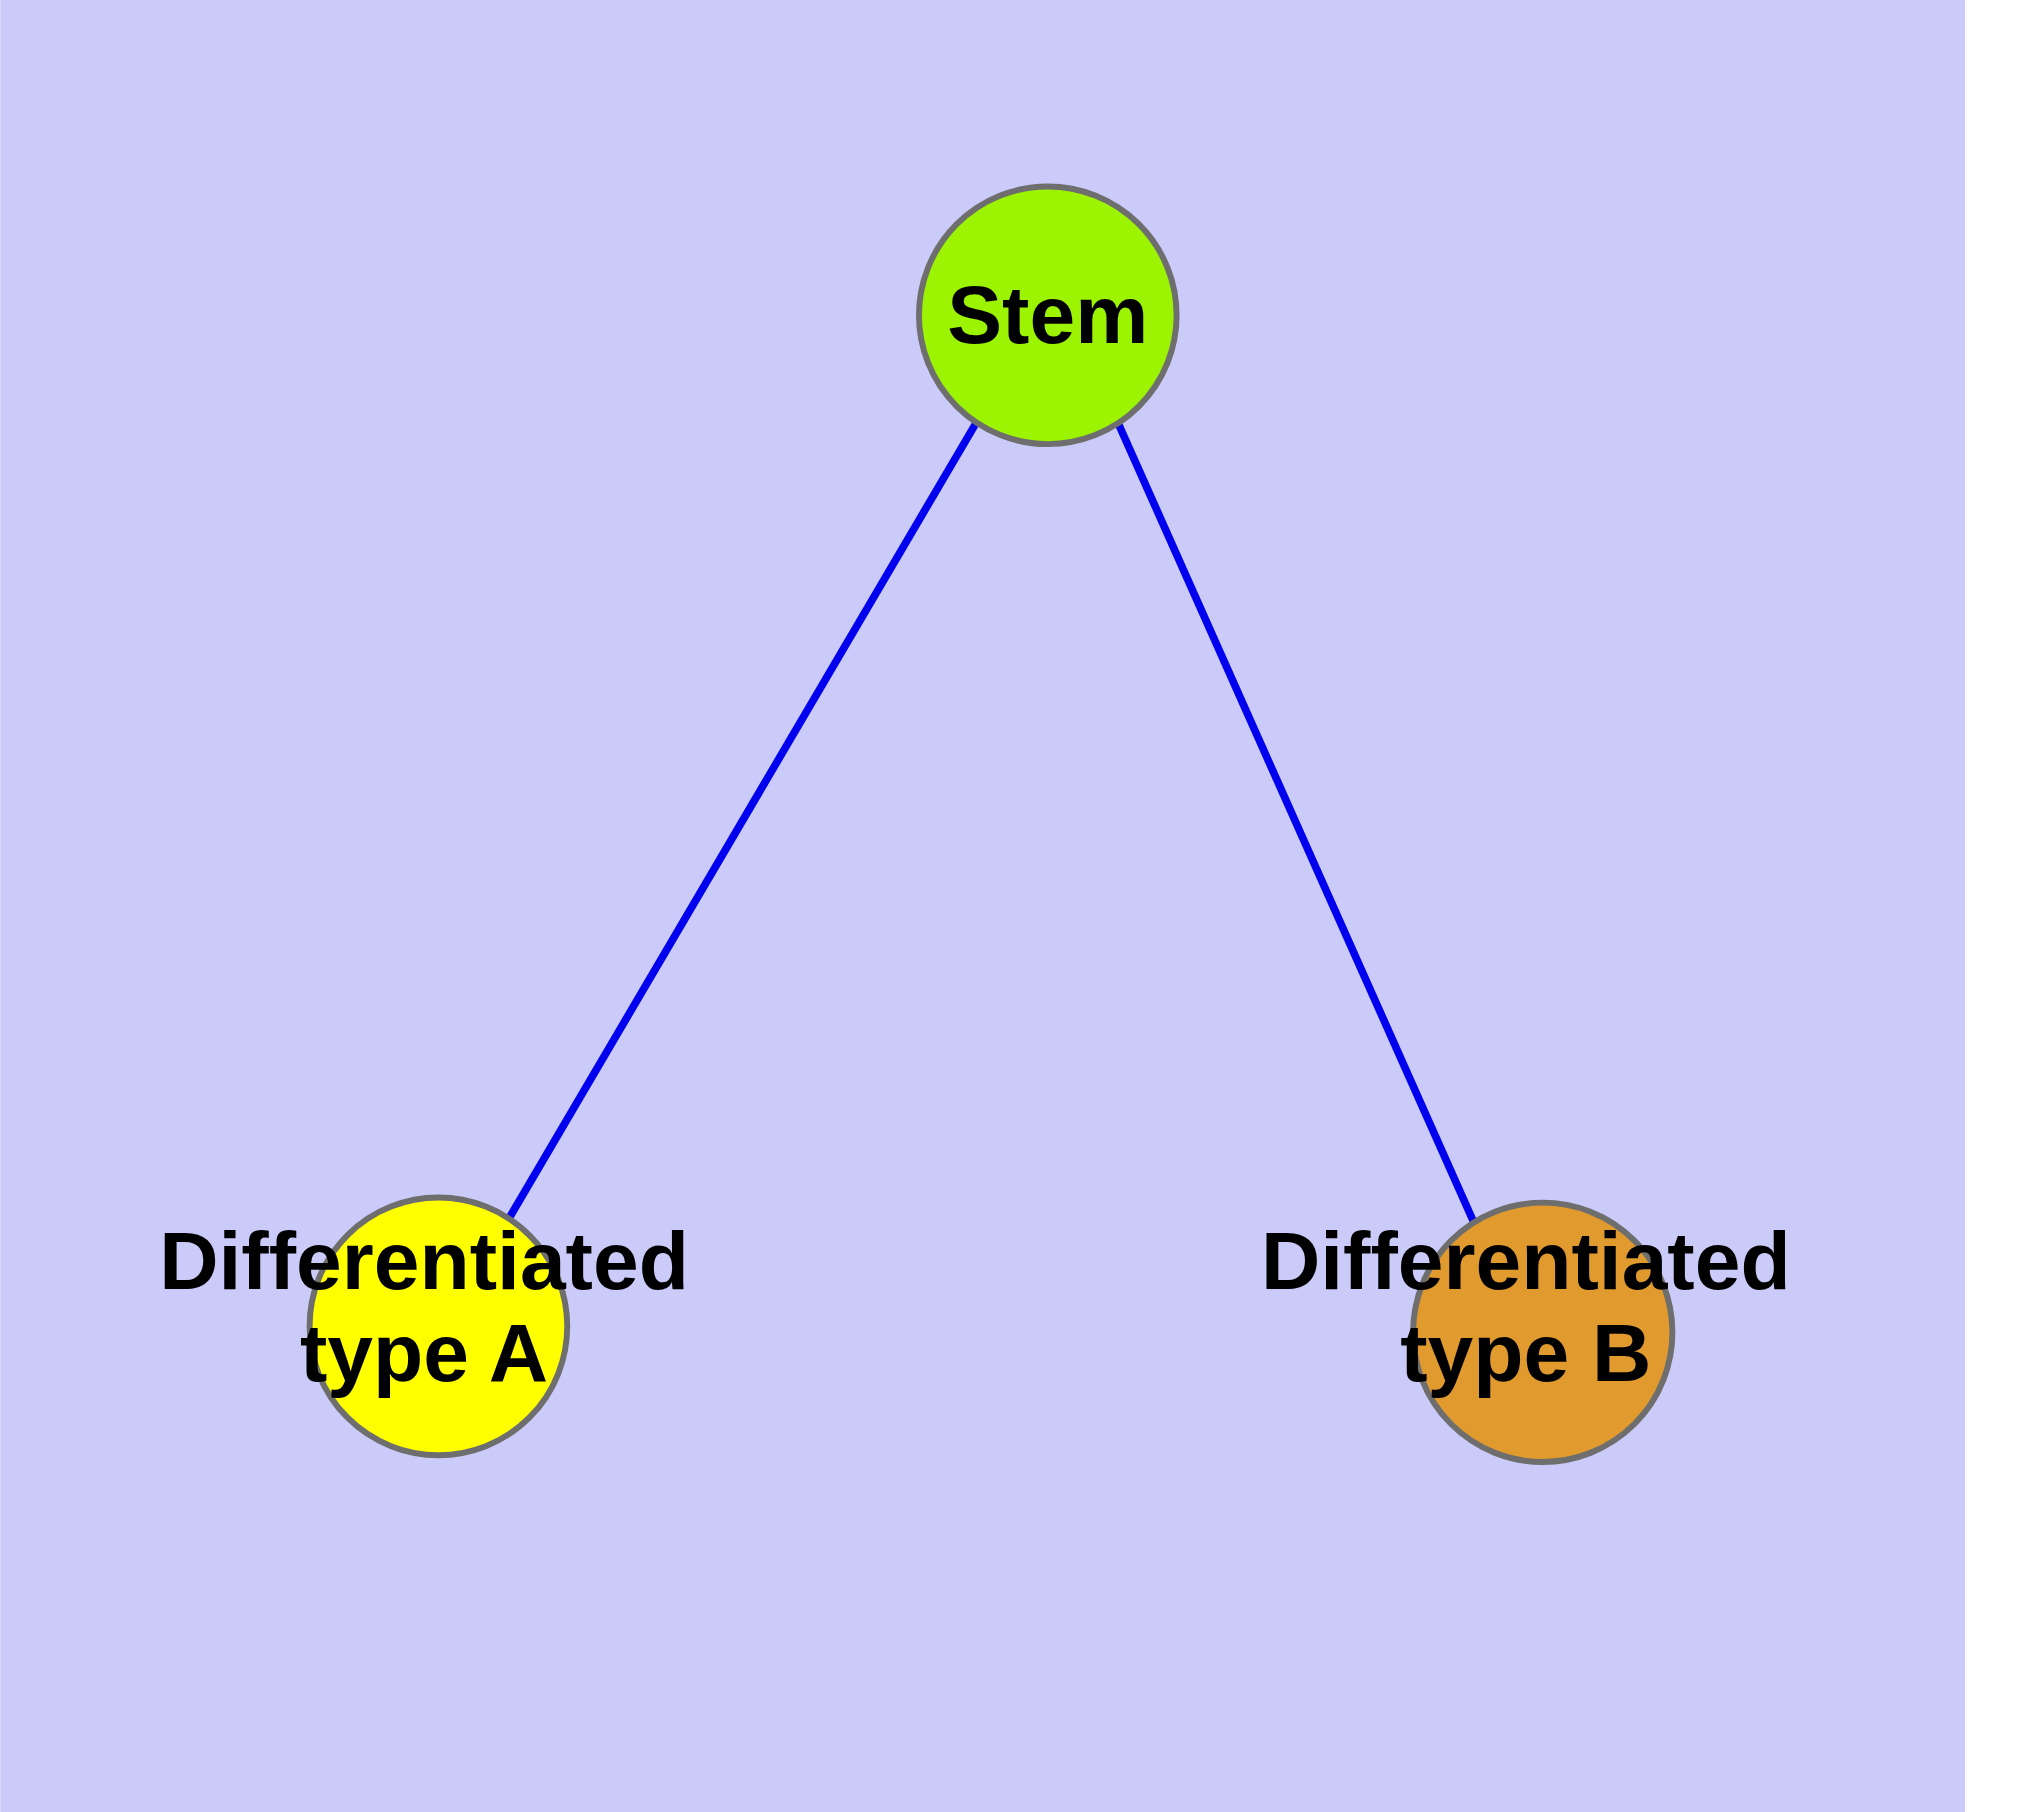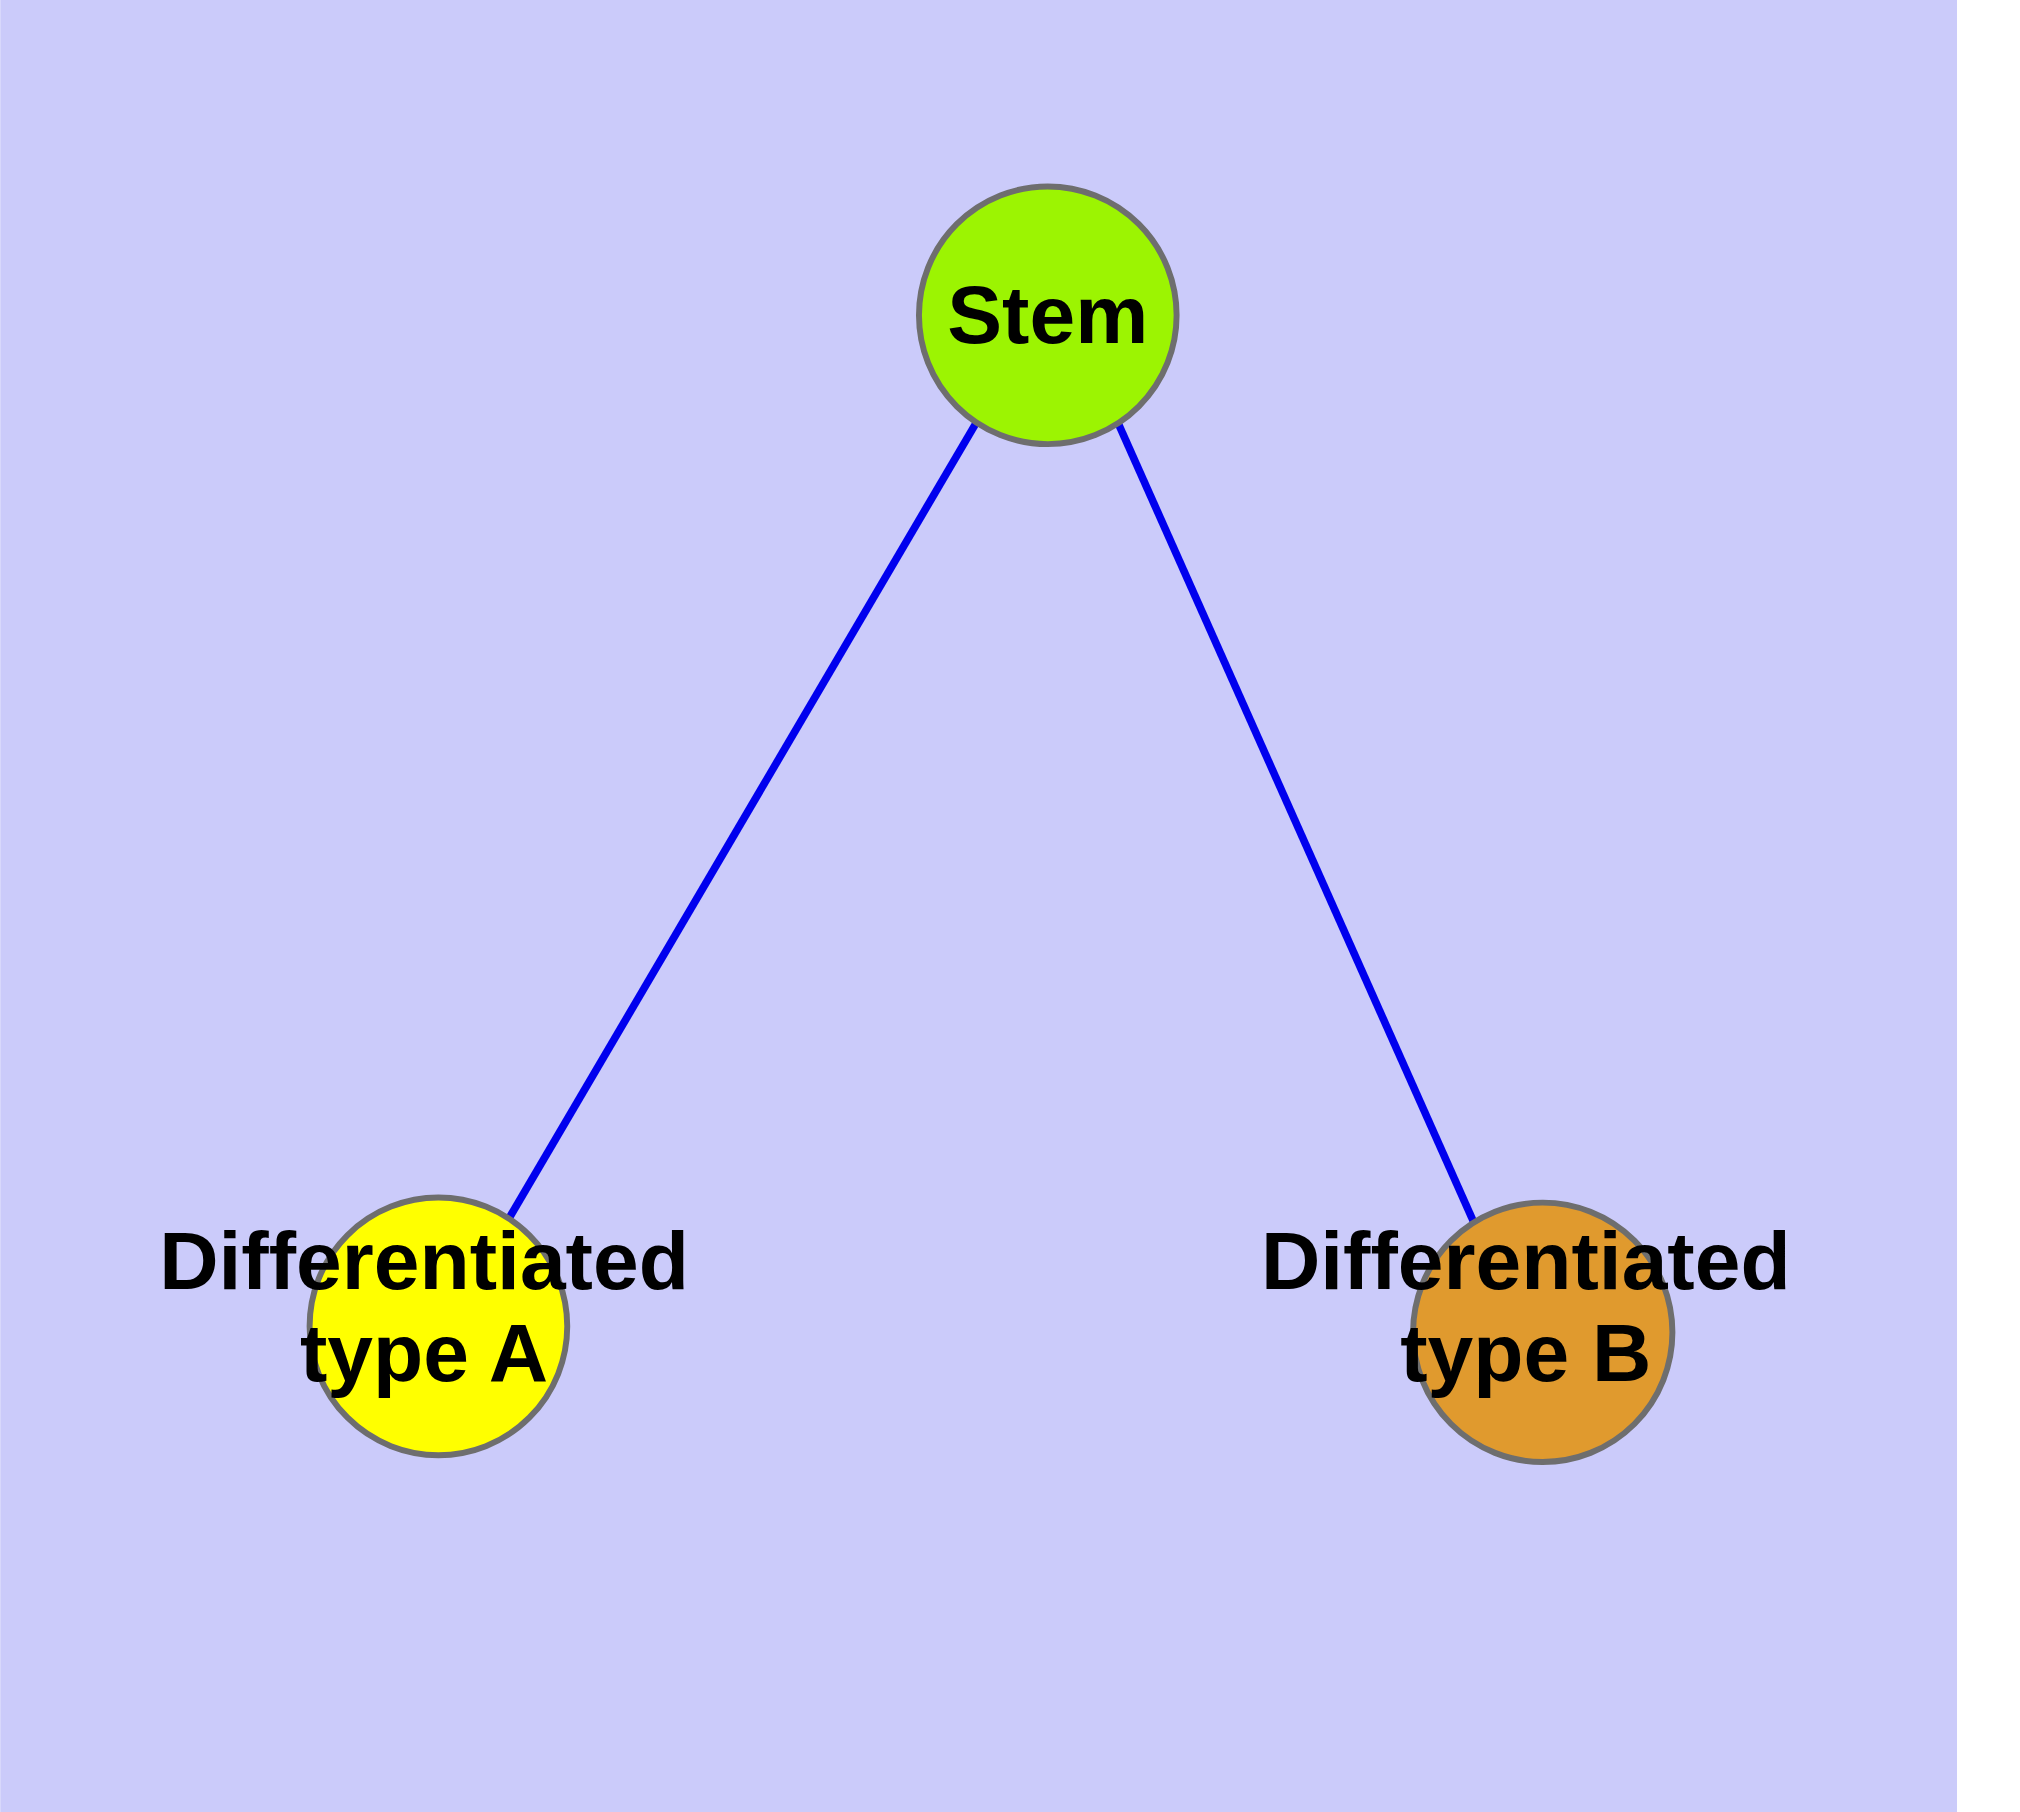--- a/index.html
+++ b/index.html
@@ -9,20 +9,21 @@
     background: #ffffff;
   }
   body {
     font-family: "Liberation Sans", sans-serif;
   }
   #canvas {
     position: relative;
     width: 1957px;
     height: 1812px;
     overflow: hidden;
+    padding-left: 8px;
   }
   #graph-svg {
     position: absolute;
     top: 0;
     left: 0;
     width: 2021px;
     height: 1812px;
     display: block;
   }
   .node-label {

